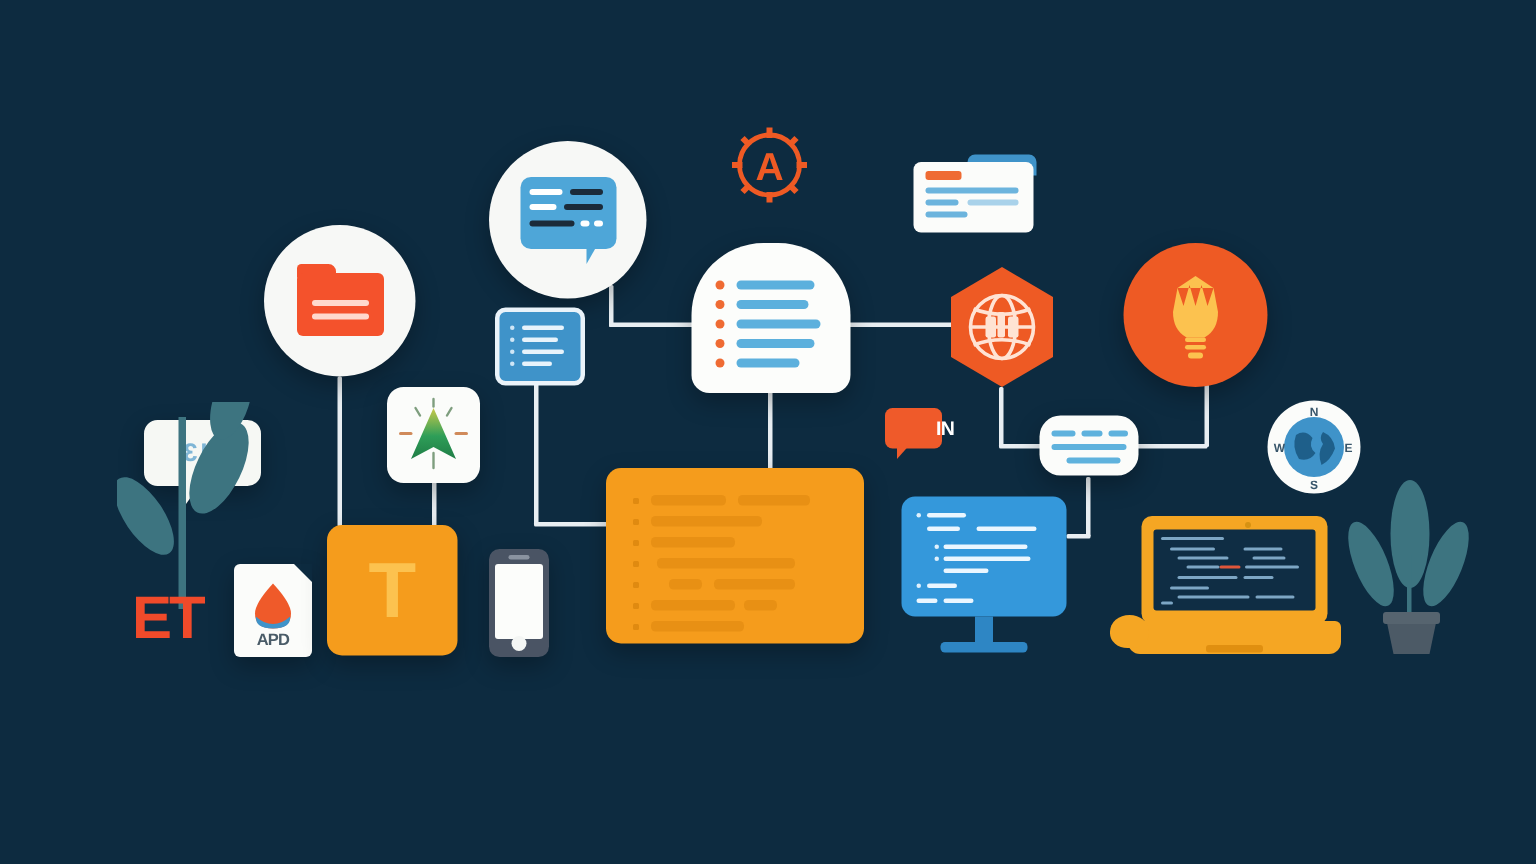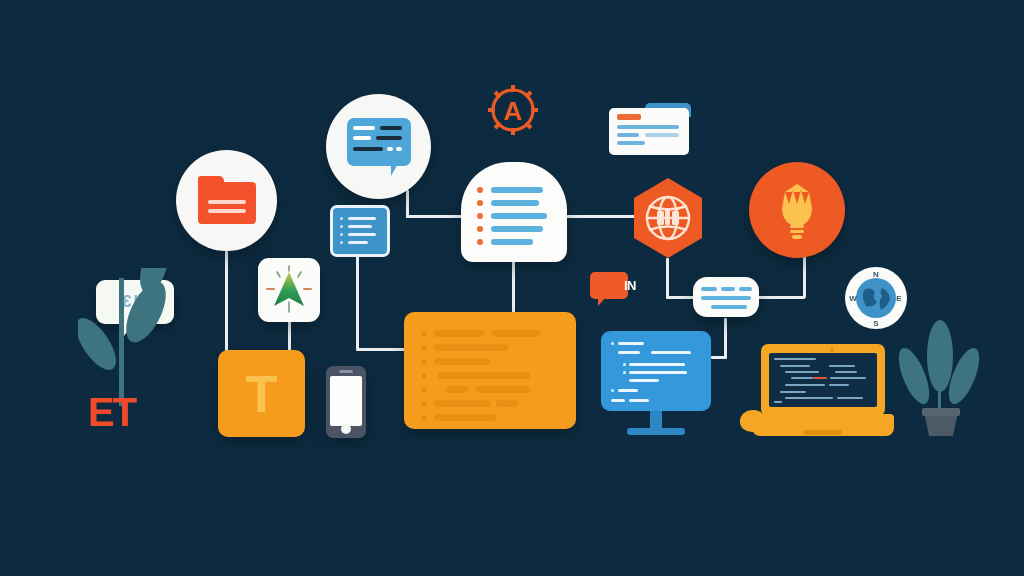--- a/index.html
+++ b/index.html
@@ -326,20 +326,28 @@
         <ellipse cx="68" cy="56" rx="11" ry="30" transform="rotate(22 68 56)"></ellipse>
       </g>
       <rect x="42" y="50" width="3" height="44" fill="#3d7480"></rect>
       <path d="M28 92 L62 92 L57 116 L33 116 Z" fill="#4c5a66"></path>
       <rect x="26" y="88" width="38" height="8" rx="2" fill="#56646f"></rect>
     </svg>
   </div>
 
   <div class="node" id="et-text">ET</div>
 
+  <div class="node shadow" id="pdf-file">
+    <div class="corner"></div>
+    <svg width="52" height="46" viewBox="0 0 52 46" style="position:absolute;left:0;top:4px;">
+      <path d="M26 9 Q38 22 38 29 Q38 39 26 39 Q14 39 14 29 Q14 22 26 9 Z" fill="#ef5a2a"></path>
+      <path d="M14.6 31 Q20 36 26 36 Q32 36 37.4 31 Q38 39 26 39 Q14 39 14.6 31 Z" fill="#3f93c9"></path>
+    </svg>
+    <div class="label">APD</div>
+  </div>
 
   <div class="node shadow" id="t-tile">
     <span>T</span>
   </div>
 
   <div class="node shadow" id="phone">
     <div class="spk"></div>
     <div class="scr"></div>
     <div class="hb"></div>
   </div>

